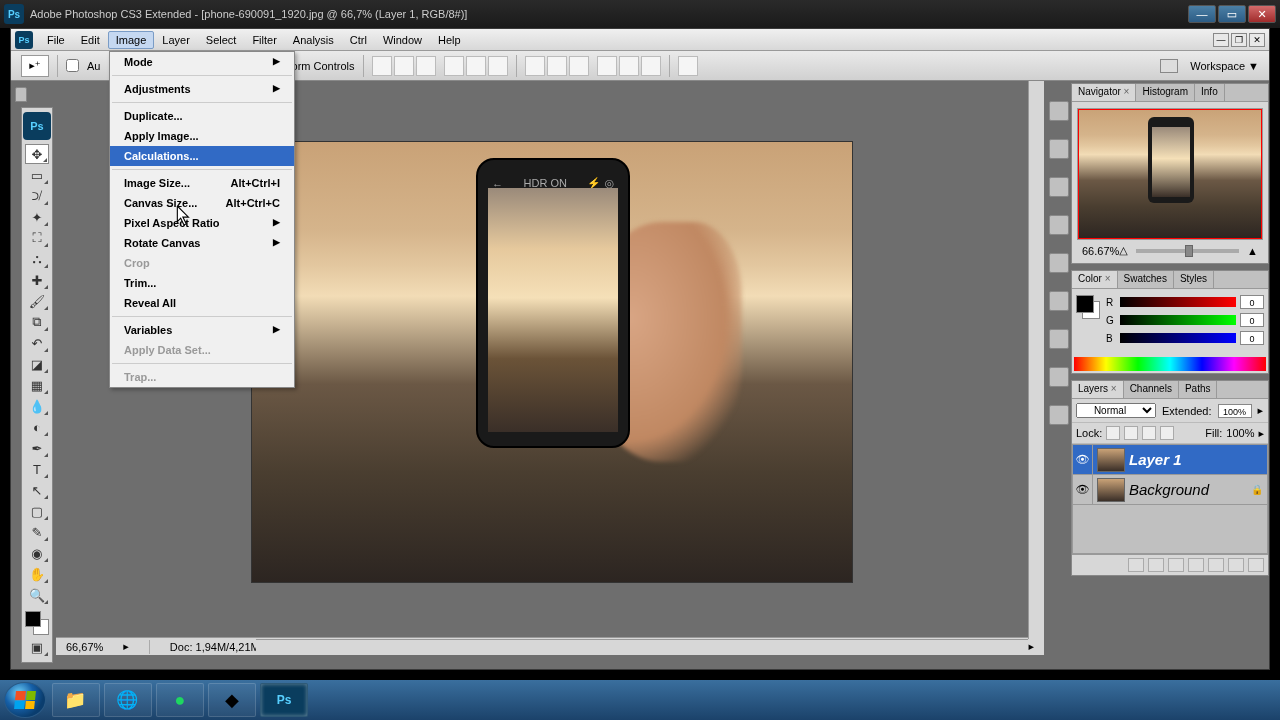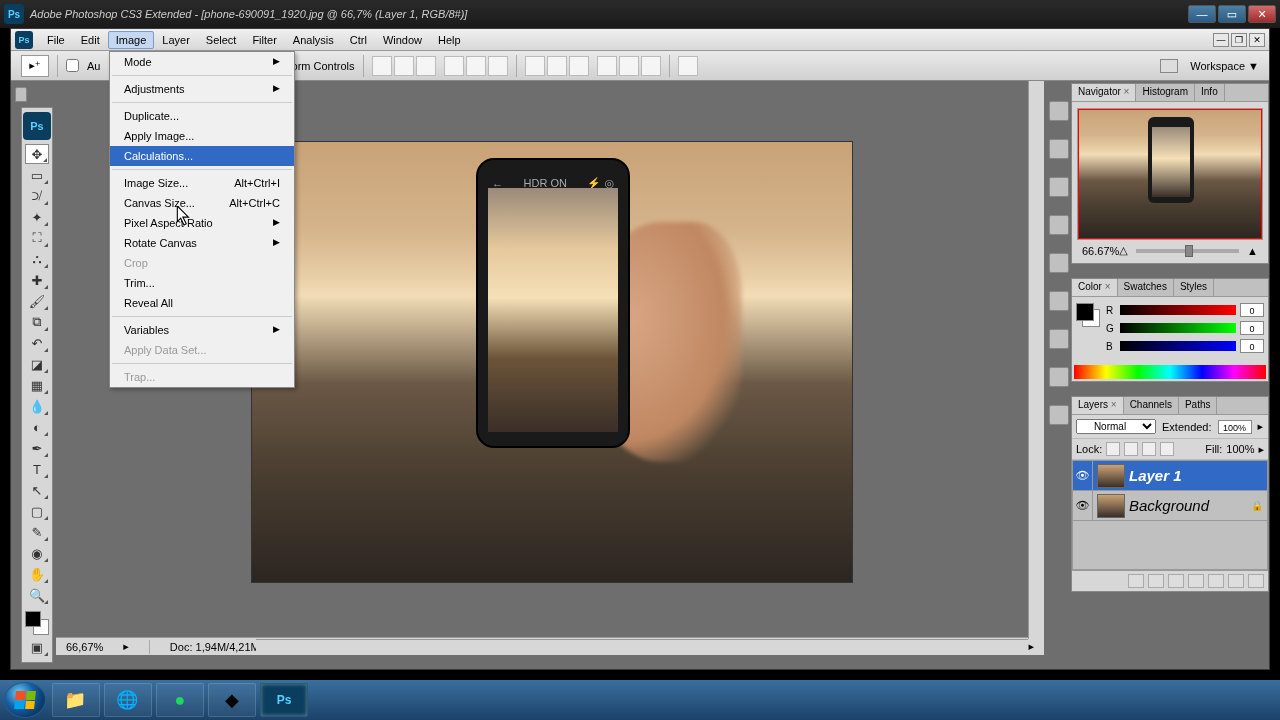--- a/index.html
+++ b/index.html
@@ -1,21 +1,21 @@
 <!DOCTYPE html>
 <html><head>
 <meta charset="utf-8">
 <style>
 * { margin: 0; padding: 0; box-sizing: border-box; font-family: Tahoma, sans-serif; font-size: 11px; }
 body { background: #000; width: 1280px; height: 720px; overflow: hidden; position: relative; }
 
 
 .titlebar { height: 28px; background: linear-gradient(#2a2a2a, #1a1a1a); display: flex; align-items: center; color: #ccc; padding: 0 4px; }
 .titlebar .ps-logo { width: 20px; height: 20px; background: #0a3d5e; border-radius: 3px; display: flex; align-items: center; justify-content: center; color: #57cfff; font-weight: bold; font-size: 10px; margin-right: 6px; }
-.titlebar .title-text { flex: 1; font-style: italic; }
+.titlebar .title-text { flex: 1; }
 .win-controls { display: flex; gap: 2px; }
 .win-btn { width: 28px; height: 18px; border: 1px solid #555; border-radius: 2px; display: flex; align-items: center; justify-content: center; color: #fff; }
 .win-min { background: linear-gradient(#4b7fa5, #2c5c85); }
 .win-max { background: linear-gradient(#4b7fa5, #2c5c85); }
 .win-close { background: linear-gradient(#d36b6b, #a02b2b); }
 
 
 .mdi { position: absolute; top: 28px; left: 10px; right: 10px; bottom: 50px; background: #6e6e6e; border: 1px solid #3a3a3a; }
 
 
@@ -56,31 +56,31 @@
 .phone-shape { position: absolute; left: 224px; top: 16px; width: 154px; height: 290px; background: #1a1a1a; border-radius: 18px; border: 2px solid #000; }
 .phone-screen { position: absolute; left: 10px; top: 28px; right: 10px; bottom: 14px; background: linear-gradient(to bottom, #9a8a7a 0%, #e6c99d 25%, #f5e0b8 45%, #6b5338 70%, #3a2f28 100%); }
 .hand-shape { position: absolute; left: 330px; top: 80px; width: 160px; height: 240px; background: radial-gradient(ellipse at 30% 40%, #d8a584 0%, #c08862 60%, transparent 80%); border-radius: 50% 30% 40% 50%; filter: blur(2px); }
 .phone-statusbar { position: absolute; top: 18px; left: 14px; right: 14px; height: 10px; display: flex; justify-content: space-between; align-items: center; font-size: 6px; color: #aaa; }
 
 .statusbar { position: absolute; left: 0; bottom: 0; right: 0; height: 18px; background: #d7d7d7; border-top: 1px solid #999; display: flex; align-items: center; padding: 0 10px; gap: 20px; font-size: 10px; }
 .statusbar .sep { width: 1px; height: 14px; background: #aaa; }
 
 
 .dropdown { position: absolute; left: 98px; top: 22px; width: 186px; background: #f0f0f0; border: 1px solid #888; box-shadow: 2px 2px 4px rgba(0,0,0,0.3); z-index: 100; }
-.dd-item { display: flex; justify-content: space-between; padding: 4px 14px; }
+.dd-item { display: flex; justify-content: space-between; padding: 4px 14px; font-weight: bold; }
 .dd-item.disabled { color: #999; }
 .dd-item.highlighted { background: #316ac5; color: #fff; }
 .dd-item .arrow { font-size: 9px; }
 .dd-sep { height: 1px; background: #ccc; margin: 3px 2px; }
 
 
 .right-col { position: absolute; right: 0; top: 0; bottom: 0; width: 222px; display: flex; }
 .side-icons { width: 24px; background: #6e6e6e; padding-top: 20px; }
 .side-icon { width: 20px; height: 20px; margin: 0 auto 18px; background: #c0c0c0; border: 1px solid #888; border-radius: 2px; }
-.palettes { width: 198px; display: flex; flex-direction: column; gap: 12px; padding-top: 2px; }
+.palettes { width: 198px; display: flex; flex-direction: column; gap: 4px; padding-top: 2px; }
 .palette { background: #d7d7d7; border: 1px solid #888; margin-bottom: 2px; }
 .palette-tabs { display: flex; background: #c0c0c0; border-bottom: 1px solid #999; height: 18px; }
 .palette-tab { padding: 2px 6px; font-size: 10px; border-right: 1px solid #999; }
 .palette-tab.active { background: #d7d7d7; }
 .palette-tab.x::after { content: ' ×'; color: #666; }
 .palette-body { padding: 4px; }
 
 
 .nav-thumb { width: 186px; height: 132px; border: 1px solid #999; position: relative; margin: 2px auto; background: linear-gradient(to bottom, #c9a277 0%, #d5b48b 20%, #e3c79f 28%, #f2dcb6 35%, #6b5845 55%, #4a3e30 75%, #2c2521 100%); }
 .nav-thumb .viewbox { position: absolute; top: 0; left: 0; right: 0; bottom: 0; border: 1px solid #f00; }

